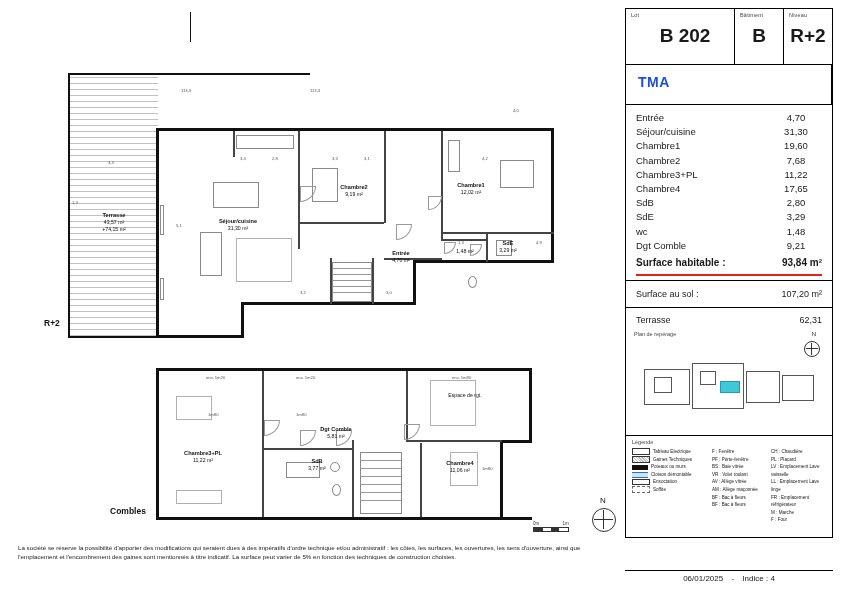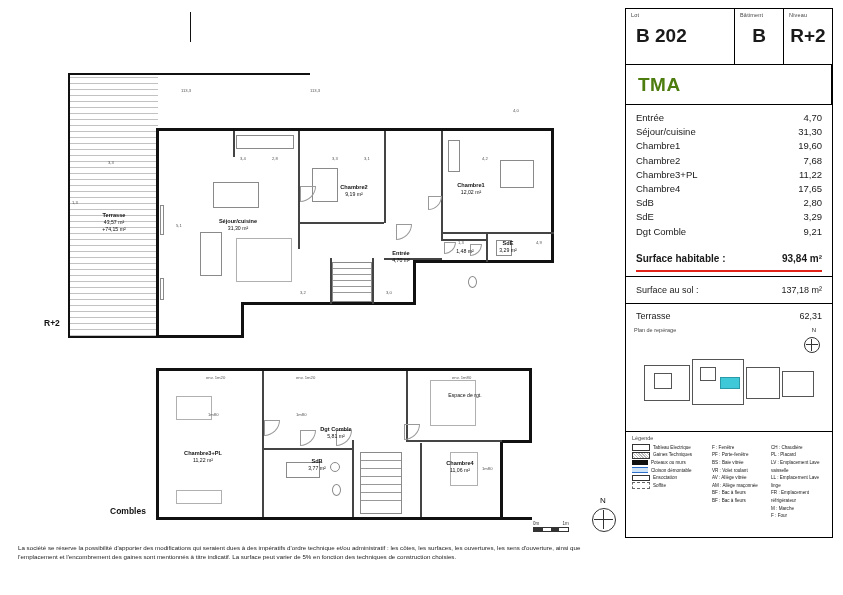--- a/index.html
+++ b/index.html
@@ -17,33 +17,33 @@
   .panel{
     position:absolute;left:625px;top:8px;width:208px;height:530px;
     border:1px solid #000;box-sizing:border-box;background:#fff;
   }
   .panel-top{display:flex;border-bottom:1px solid #000;height:56px;box-sizing:border-box;}
   .lot-cell{flex:1 1 auto;border-right:1px solid #000;position:relative;}
   .bat-cell{width:48px;border-right:1px solid #000;position:relative;}
   .niv-cell{width:48px;position:relative;}
   .cell-label{position:absolute;top:3px;left:5px;font-size:5.5px;color:#444;letter-spacing:.2px;}
   .cell-value{position:absolute;left:0;right:0;top:16px;text-align:center;font-size:19px;font-weight:bold;}
-  .lot-cell .cell-value{text-align:left;padding-left:10px;}
+  .lot-cell .cell-value{text-align:center;padding-left:10px;}
 
   .panel-second{display:flex;border-bottom:1px solid #000;height:40px;box-sizing:border-box;}
   .tma-cell{flex:1 1 auto;border-right:1px solid #000;position:relative;}
-  .tma-text{position:absolute;left:12px;top:9px;font-size:19px;font-weight:bold;color:#4d7c0f;letter-spacing:.5px;}
+  .tma-text{position:absolute;left:12px;top:9px;font-size:14px;font-weight:bold;color:#1d4ed8;letter-spacing:.5px;}
   .type-cell{width:96px;position:relative;}
   .type-value{position:absolute;left:0;right:0;top:11px;text-align:center;font-size:15px;font-weight:bold;}
 
   .surf-list{padding:6px 10px 4px 10px;border-bottom:1px solid #000;}
   .surf-row{display:flex;justify-content:space-between;font-size:9.5px;line-height:14.2px;}
   .surf-row .name{white-space:nowrap;}
-  .surf-row .val{min-width:52px;text-align:right;}
-  .surf-total{display:flex;justify-content:space-between;font-size:10px;font-weight:bold;line-height:16px;margin-top:12px;text-align:right;}
+  .surf-row .val{min-width:52px;text-align:center;}
+  .surf-total{display:flex;justify-content:space-between;font-size:10px;font-weight:bold;line-height:16px;margin-top:2px;text-align:right;}
   .redline{height:2px;background:#e2231a;margin-top:3px;}
 
   .sol-row{display:flex;justify-content:space-between;padding:8px 10px;font-size:9px;border-bottom:1px solid #000;}
   .sol-row .val{font-size:9px;}
   .terr-row{display:flex;justify-content:space-between;padding:7px 10px 2px 10px;font-size:9px;}
   .ext-row{display:flex;justify-content:space-between;padding:2px 10px 7px 10px;font-size:10px;font-weight:bold;border-bottom:1px solid #000;}
 
   .repair{height:108px;border-bottom:1px solid #000;position:relative;}
   .repair-title{position:absolute;left:8px;top:4px;font-size:5.5px;color:#444;}
   .compass-n{position:absolute;right:16px;top:4px;font-size:6px;}
@@ -340,33 +340,37 @@
         </div>
       <div class="surf-row">
           <span class="name">SdB</span>
           <span class="val">2,80</span>
         </div>
       <div class="surf-row">
           <span class="name">SdE</span>
           <span class="val">3,29</span>
         </div>
       <div class="surf-row">
+          <span class="name">wc</span>
+          <span class="val">1,48</span>
+        </div>
+      <div class="surf-row">
           <span class="name">Dgt Comble</span>
           <span class="val">9,21</span>
         </div>
       <div class="surf-total">
         <span>Surface habitable :</span>
         <span>93,84 m²</span>
       </div>
       <div class="redline"></div>
     </div>
 
     <div class="sol-row">
       <span>Surface au sol :</span>
-      <span class="val">137,18 m²</span>
+      <span class="val">107,20 m²</span>
     </div>
 
     <div class="terr-row">
       <span>Terrasse</span>
       <span>62,31</span>
     </div>
 
     <div class="repair">
       <div class="repair-title">Plan de repérage</div>
       <div class="compass-n">N</div>
@@ -435,14 +439,19 @@
           <div>FR : Emplacement
 réfrigérateur</div>
           <div>M : Marche</div>
           <div>F : Four</div>
         </div>
       </div>
     </div>
   </div>
 
   <div class="footer-note">La société se réserve la possibilité d'apporter des modifications qui seraient dues à des impératifs d'ordre technique et/ou administratif : les côtes, les surfaces, les ouvertures, les sens d'ouverture, ainsi que l'emplacement et l'encombrement des gaines sont mentionnés à titre indicatif. La surface peut varier de 5% en fonction des techniques de construction choisies.</div>
+  <div class="footer-bar">
+    <span>06/01/2025</span>
+    <span class="sep">-</span>
+    <span>Indice : 4</span>
+  </div>
 
 </div>
 
 </body></html>

